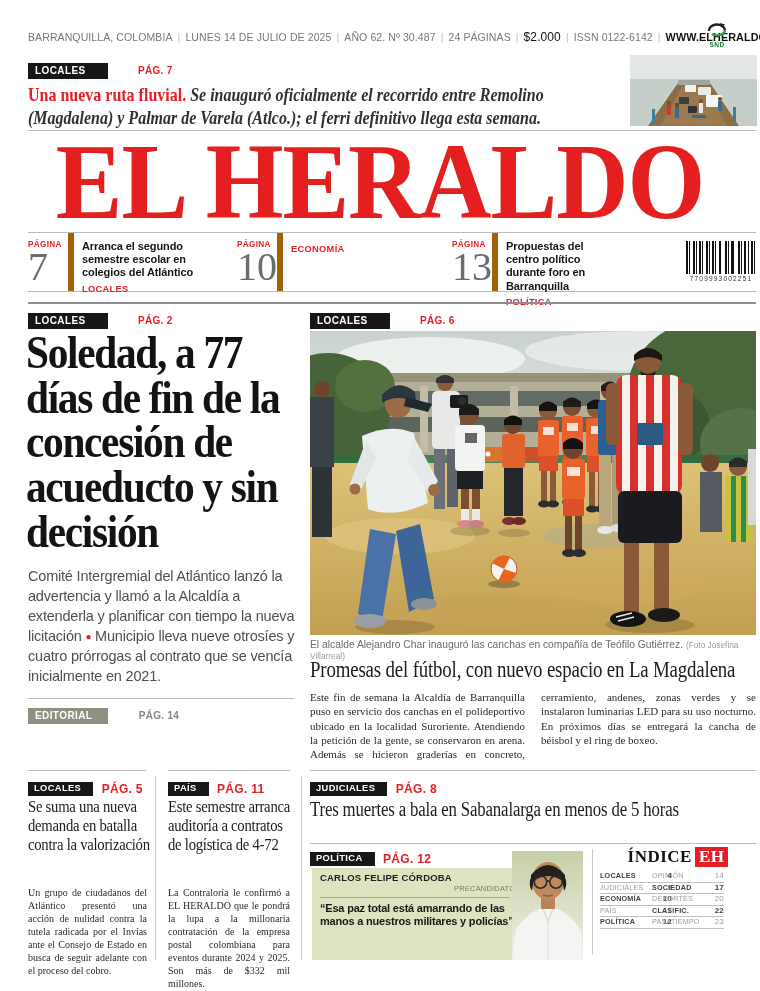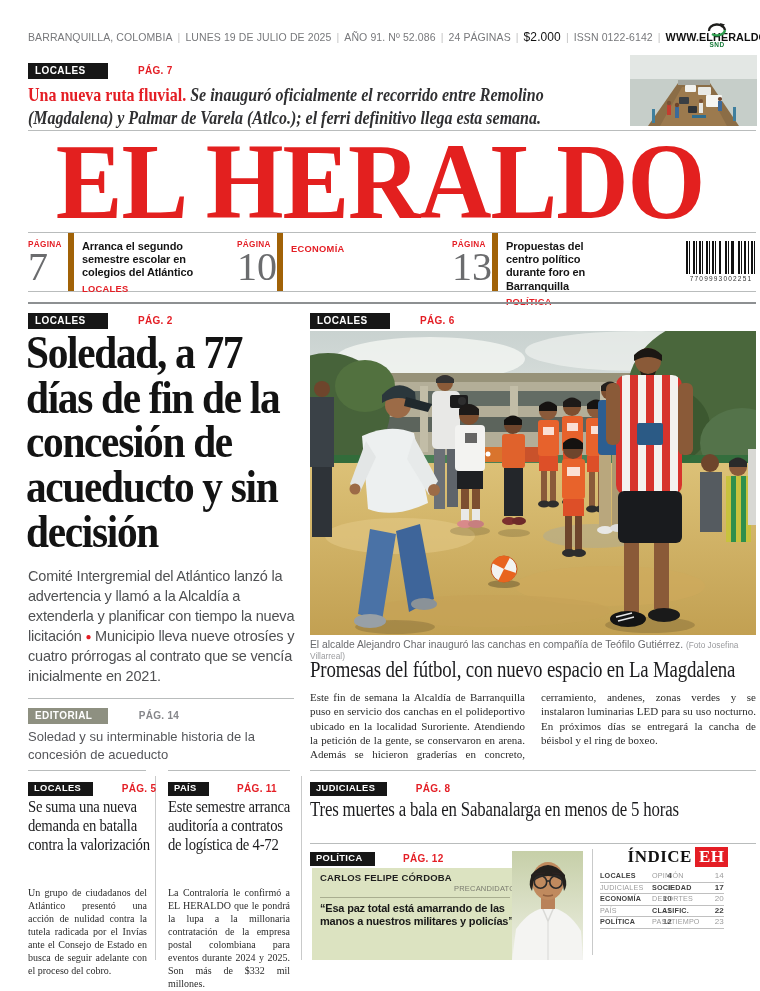--- a/index.html
+++ b/index.html
@@ -74,21 +74,21 @@
         font-family:"Liberation Serif",serif;font-size:23px;font-weight:400;color:#1c1c1e;letter-spacing:-.2px;}
   .ps-body{top:690px;left:310px;width:446px;column-count:2;column-gap:16px;
            font-family:"Liberation Serif",serif;font-size:11px;line-height:1.3;color:#2b2b2b;text-align:justify;}
 
   
   .rule4a{top:770px;left:28px;width:118px;} .rule4b{top:770px;left:168px;width:122px;} .rule4c{top:770px;left:310px;width:446px;}
   .vline{background:#c9caca;width:1px;}
   .v1{top:776px;left:155px;height:184px;} .v2{top:776px;left:301px;height:184px;} .v3{top:849px;left:592px;height:106px;}
 
   .sa-tags{top:779px;left:28px;} .sb-tags{top:779px;left:168px;}
-  .tag.sm{font-size:9.3px;padding:1px 12px 2px 6px;} .pg.sm{font-size:10px;margin-left:24px;}
+  .tag.sm{font-size:9.3px;padding:1px 12px 2px 6px;} .pg.sm{font-size:12px;margin-left:4px;}
   .h-sm{font-family:"Liberation Serif",serif;font-weight:400;font-size:17.5px;line-height:1.09;
         color:#1c1c1e;letter-spacing:-.3px;transform:scaleX(.84);transform-origin:0 0;width:152px;}
   .ha{top:797px;left:28px;} .hb{top:797px;left:168px;}
   .s-body{font-family:"Liberation Serif",serif;font-size:10px;line-height:1.3;color:#2b2b2b;text-align:justify;}
   .ba{top:886px;left:28px;width:119px;} .bb{top:886px;left:168px;width:122px;}
 
   .j-tags{top:779px;left:310px;}
   .h-j{top:798px;left:310px;width:530px;transform:scaleX(.84);transform-origin:0 0;
        font-family:"Liberation Serif",serif;font-weight:400;font-size:20px;color:#1c1c1e;letter-spacing:-.2px;}
   .rulej{top:843px;left:310px;width:446px;}
@@ -116,21 +116,21 @@
   .social .sdiv{position:absolute;left:31px;top:3px;height:25px;width:1px;background:#c5c5c5;}
   .social .slabel{position:absolute;left:39px;top:4px;font-size:7.5px;color:#9b9c9e;}
   .social .shandle{position:absolute;left:39px;top:13px;font-size:12.5px;color:#77787a;letter-spacing:.2px;}
 </style>
 </head>
 <body>
 
 <div class="page">
 
   <header class="abs infobar">
-    <span>BARRANQUILLA, COLOMBIA</span><span class="sep">|</span><span>LUNES 19 DE JULIO DE 2025</span><span class="sep">|</span><span>AÑO 91. Nº 52.086</span><span class="sep">|</span><span>24 PÁGINAS</span><span class="sep">|</span><span class="price">$2.000</span><span class="sep">|</span><span>ISSN 0122-6142</span><span class="sep">|</span><span class="site">WWW.ELHERALDO.CO</span>
+    <span>BARRANQUILLA, COLOMBIA</span><span class="sep">|</span><span>LUNES 14 DE JULIO DE 2025</span><span class="sep">|</span><span>AÑO 62. Nº 30.487</span><span class="sep">|</span><span>24 PÁGINAS</span><span class="sep">|</span><span class="price">$2.000</span><span class="sep">|</span><span>ISSN 0122-6142</span><span class="sep">|</span><span class="site">WWW.ELHERALDO.CO</span>
   </header>
 
   <div class="abs snd">
     <svg width="20" height="17" viewBox="0 0 20 17">
       <path d="M2 10 A8 6 0 1 1 18 9" fill="none" stroke="#1d1d1b" stroke-width="2.4"></path>
       <path d="M18 9 A8 6 0 0 1 5 13" fill="none" stroke="#2e9e4f" stroke-width="2.4"></path>
       <path d="M13 2 l5 1.5 -3.5 3z" fill="#1d1d1b"></path>
     </svg>
     <span class="snd-label">SND</span>
   </div>
@@ -218,21 +218,20 @@
   </div>
   <div class="abs h-xl">Soledad, a 77 días de fin de la concesión de acueducto y sin decisión</div>
   <p class="abs intro" style="margin:0">
     <span>Comité Intergremial del Atlántico lanzó la advertencia y llamó a la Alcaldía a extenderla y planificar con tiempo la nueva licitación </span><span class="bullet">●</span><span> Municipio lleva nueve otrosíes y cuatro prórrogas al contrato que se vencía inicialmente en 2021.</span>
   </p>
   <div class="abs rule rule3"></div>
   <div class="abs ed-tags tagrow">
     <span class="tag gray">EDITORIAL</span>
     <span class="pg gray">PÁG. 14</span>
   </div>
-  <div class="abs ed-text">Soledad y su interminable historia de la concesión de acueducto</div>
 
   <div class="abs rc-tags tagrow">
     <span class="tag">LOCALES</span>
     <span class="pg">PÁG. 6</span>
   </div>
   <div class="abs photo-main">
     <svg width="446" height="304" viewBox="0 0 446 304" preserveAspectRatio="none">
       <defs>
         <linearGradient id="skyg" x1="0" y1="0" x2="0" y2="1">
           <stop offset="0" stop-color="#c9d2d0"></stop>

